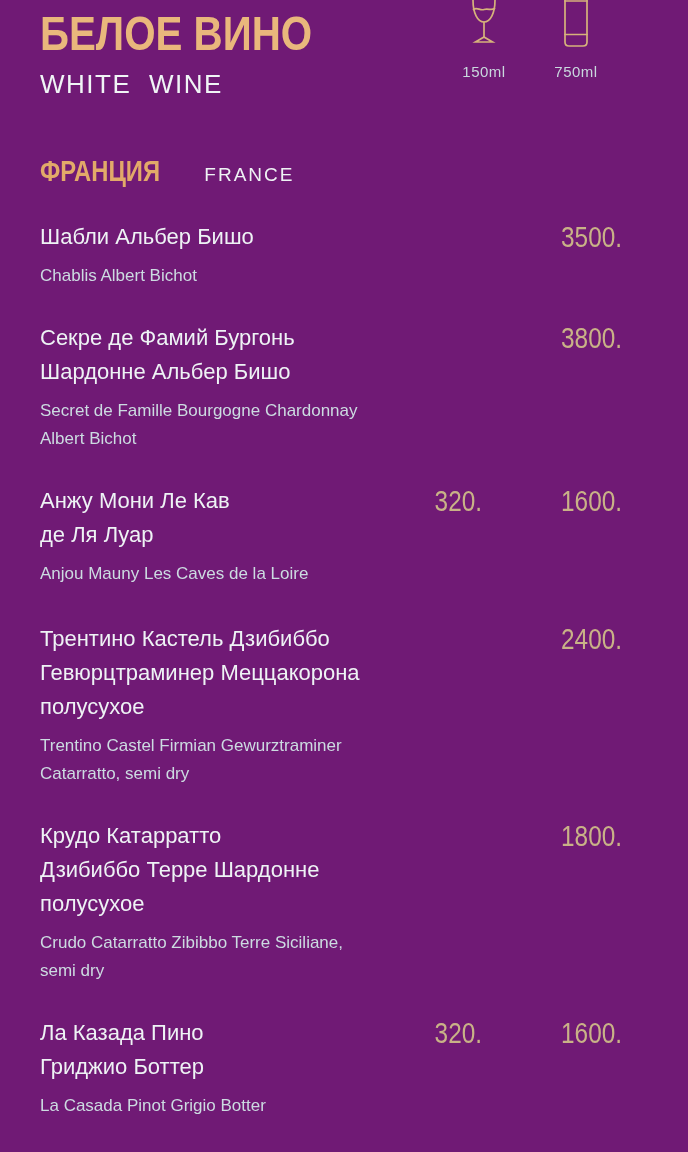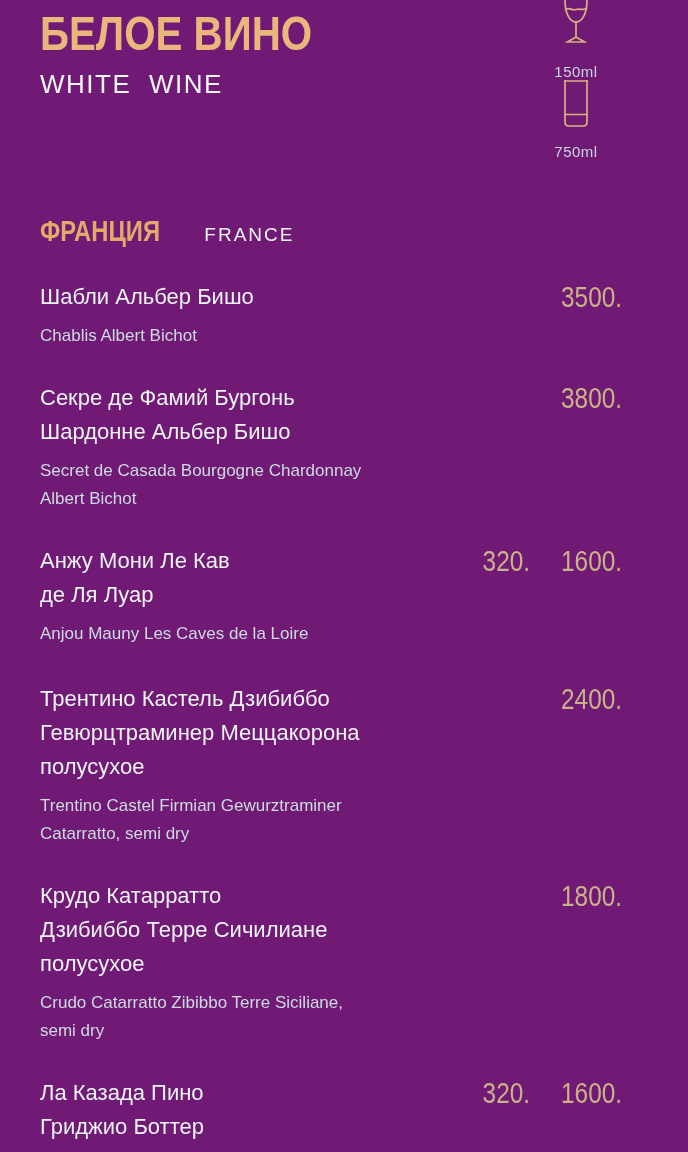--- a/index.html
+++ b/index.html
@@ -17,21 +17,21 @@
   .hdr{display:flex;justify-content:space-between;align-items:flex-start;margin-bottom:56px;}
   .hdr-title{
     margin:0;font-size:48px;font-weight:700;line-height:1.0;
     color:#e9b77c;letter-spacing:0px;white-space:nowrap;
     display:inline-block;transform:scaleX(0.84);transform-origin:left top;
   }
   .hdr-sub{
     margin-top:11px;font-size:26px;color:#f0f5f6;
     letter-spacing:1.5px;word-spacing:9px;font-weight:400;
   }
-  .serving-cols{display:flex;flex-shrink:0;margin-top:-10px;flex-direction:column;}
+  .serving-cols{display:flex;flex-shrink:0;margin-top:-10px;}
   .serving-col{width:92px;display:flex;flex-direction:column;align-items:center;}
   .serving-icon{height:50px;display:flex;align-items:flex-start;justify-content:center;overflow:hidden;}
   .serving-icon svg{display:block;}
   .serving-label{margin-top:13px;font-size:15px;color:#c9d8de;letter-spacing:0.5px;}
   
   .section{margin:0;}
   .section.second{margin-top:34px;}
   .sec-head{display:flex;align-items:baseline;margin-bottom:32px;}
   .sec-ru{
     margin:0;font-size:29px;font-weight:700;color:#e2aa69;line-height:1.1;
@@ -43,21 +43,21 @@
   .item{display:flex;align-items:flex-start;margin-bottom:31px;}
   .item-names{flex:1;min-width:0;}
   .item-ru{
     font-size:22px;line-height:34px;color:#eef3f5;font-weight:400;
     white-space:pre-line;
   }
   .item-en{
     margin-top:8px;font-size:17px;line-height:28px;color:#ccdbe1;
     white-space:pre-line;font-weight:400;
   }
-  .item-prices{display:flex;flex-shrink:0;margin-top:1px;}
+  .item-prices{display:flex;flex-shrink:0;margin-top:1px;gap:48px;}
   .price{
     width:92px;text-align:right;font-size:29px;line-height:33px;
     color:#c9b287;font-weight:400;
     display:inline-block;transform:scaleX(0.84);transform-origin:right top;
     white-space:nowrap;
   }
 </style>
 </head>
 <body>
 
@@ -107,21 +107,21 @@
       <div class="item-prices">
         <span class="price"></span>
         <span class="price">3500.</span>
       </div>
     </div>
 
     <div class="item">
       <div class="item-names">
         <div class="item-ru">Секре де Фамий Бургонь
 Шардонне Альбер Бишо</div>
-        <div class="item-en">Secret de Casada Bourgogne Chardonnay
+        <div class="item-en">Secret de Famille Bourgogne Chardonnay
 Albert Bichot</div>
       </div>
       <div class="item-prices">
         <span class="price"></span>
         <span class="price">3800.</span>
       </div>
     </div>
 
     <div class="item">
       <div class="item-names">
@@ -148,21 +148,21 @@
       </div>
       <div class="item-prices">
         <span class="price"></span>
         <span class="price">2400.</span>
       </div>
     </div>
 
     <div class="item">
       <div class="item-names">
         <div class="item-ru">Крудо Катарратто
-Дзибиббо Терре Сичилиане
+Дзибиббо Терре Шардонне
 полусухое</div>
         <div class="item-en">Crudo Catarratto Zibibbo Terre Siciliane,
 semi dry</div>
       </div>
       <div class="item-prices">
         <span class="price"></span>
         <span class="price">1800.</span>
       </div>
     </div>
 

